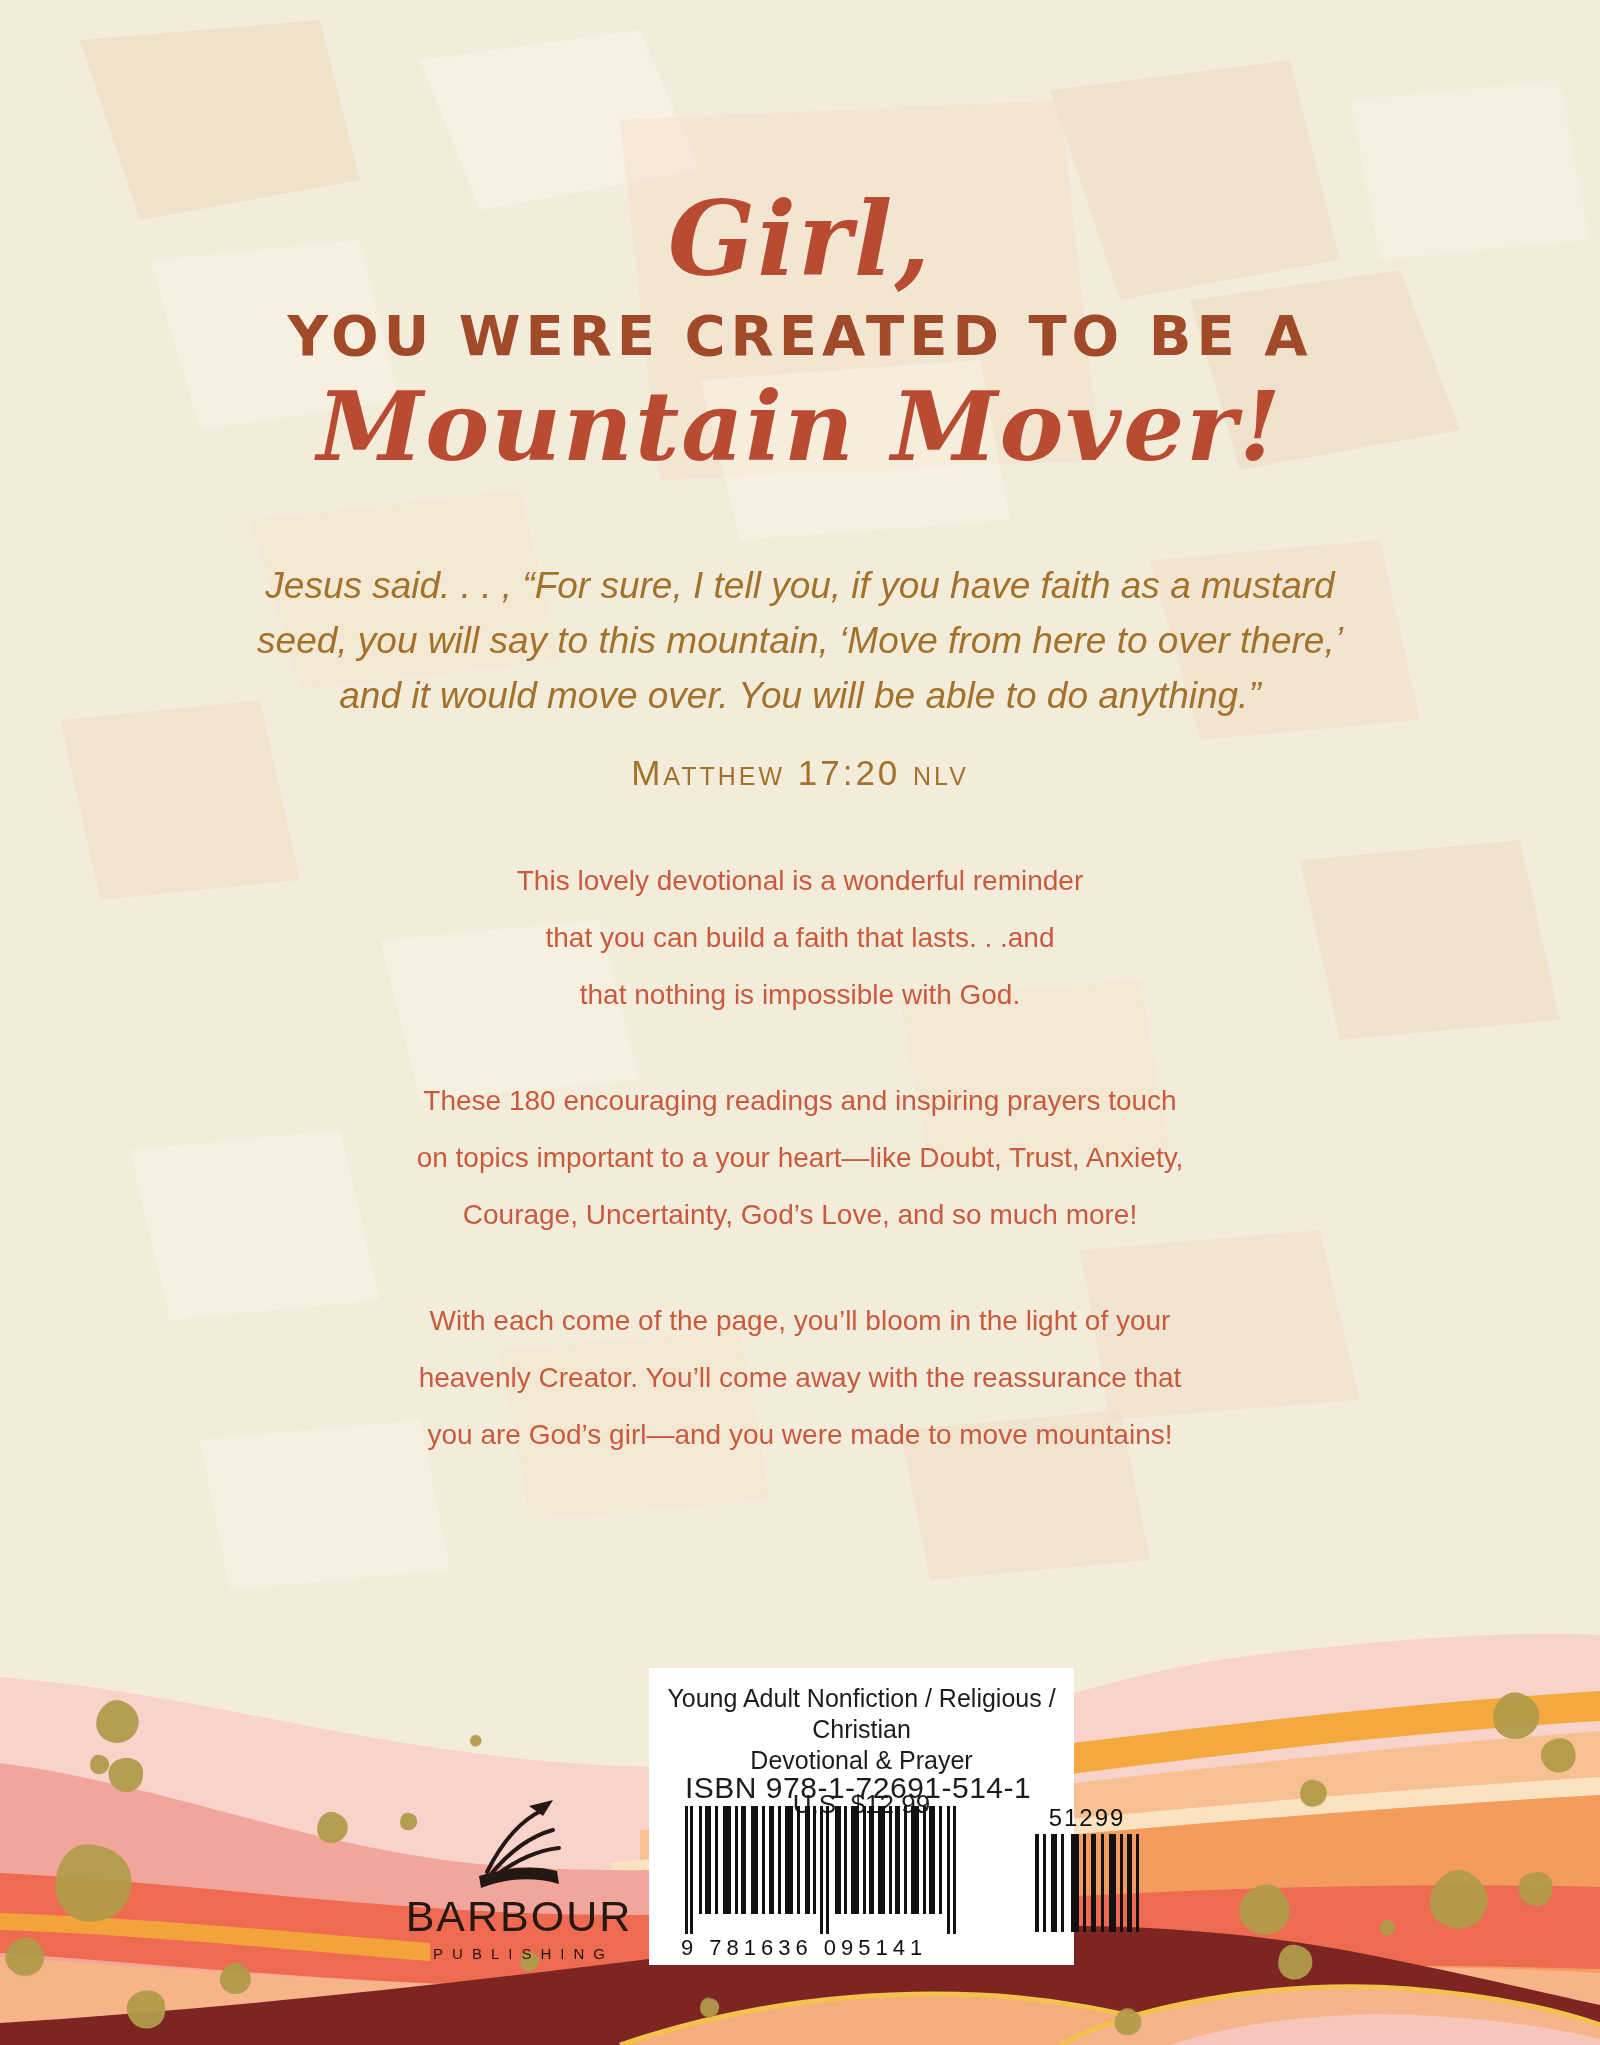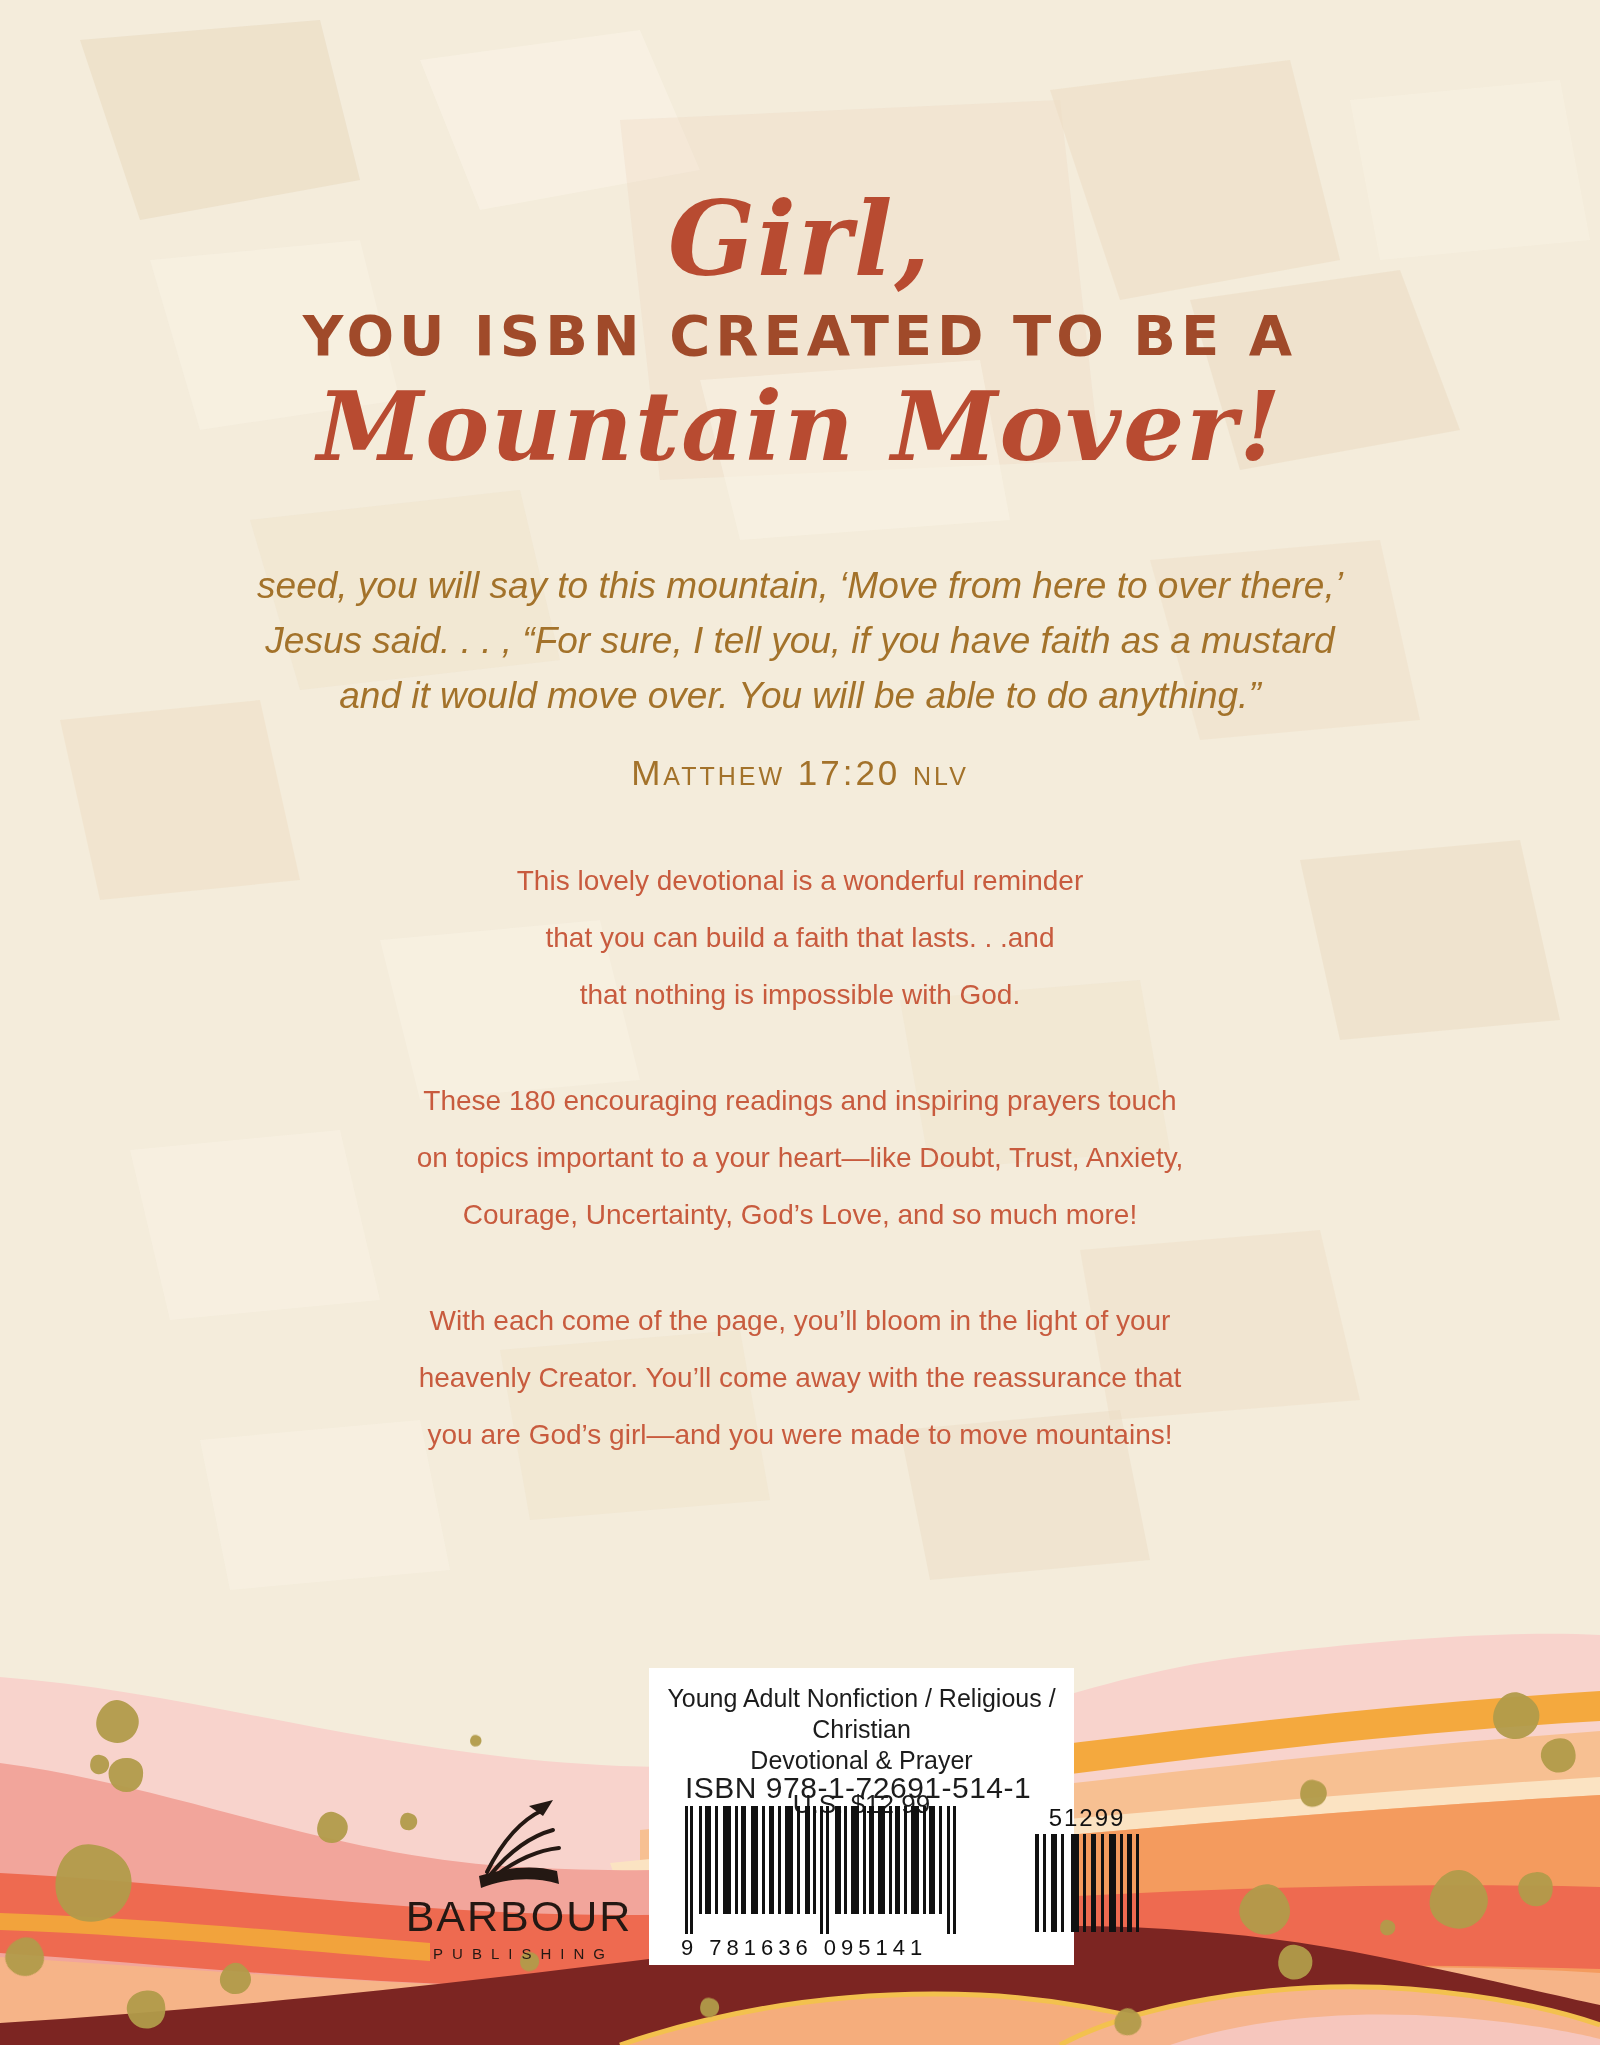--- a/index.html
+++ b/index.html
@@ -50,26 +50,26 @@
     <polygon points="380,940 600,920 640,1080 420,1100" fill="#faf4e6" opacity="0.5"></polygon>
     <polygon points="900,1000 1140,980 1170,1150 930,1170" fill="#f0e3cc" opacity="0.5"></polygon>
     <polygon points="130,1150 340,1130 380,1300 170,1320" fill="#faf4e6" opacity="0.45"></polygon>
     <polygon points="1080,1250 1320,1230 1360,1400 1110,1420" fill="#eddcc2" opacity="0.4"></polygon>
     <polygon points="500,1350 740,1330 770,1500 530,1520" fill="#f0e3cc" opacity="0.5"></polygon>
     <polygon points="900,1430 1120,1410 1150,1560 930,1580" fill="#e8d7bc" opacity="0.35"></polygon>
     <polygon points="200,1440 420,1420 450,1570 230,1590" fill="#faf4e6" opacity="0.45"></polygon>
   </svg>
 
   <div class="txt script script-top">Girl,</div>
-  <div class="txt caps-title">YOU ISBN CREATED TO BE A</div>
+  <div class="txt caps-title">YOU WERE CREATED TO BE A</div>
   <div class="txt script script-bottom">Mountain Mover!</div>
 
   <div class="txt scripture">
+    <div>Jesus said. . . , “For sure, I tell you, if you have faith as a mustard</div>
     <div>seed, you will say to this mountain, ‘Move from here to over there,’</div>
-    <div>Jesus said. . . , “For sure, I tell you, if you have faith as a mustard</div>
     <div>and it would move over. You will be able to do anything.”</div>
     <div class="scripture-ref">Matthew 17:20 nlv</div>
   </div>
 
   <div class="txt para para-1">
     <div>This lovely devotional is a wonderful reminder</div>
     <div>that you can build a faith that lasts. . .and</div>
     <div>that nothing is impossible with God.</div>
   </div>
   <div class="txt para para-2">

